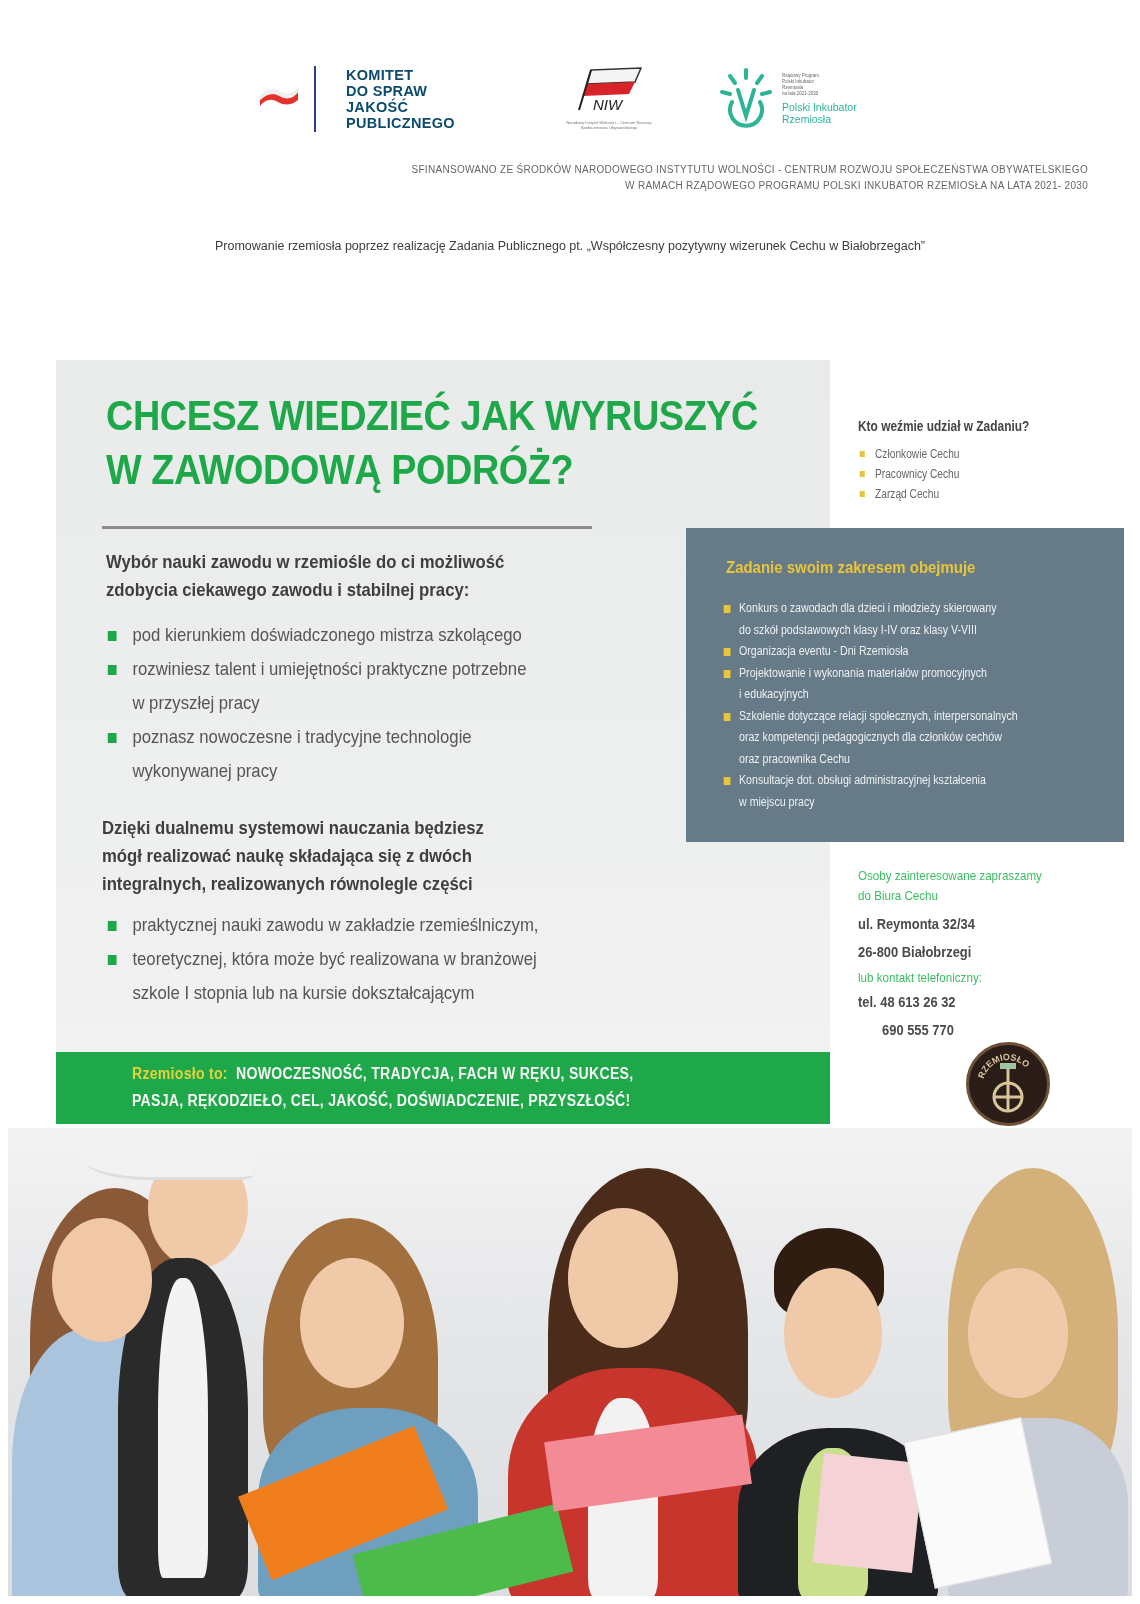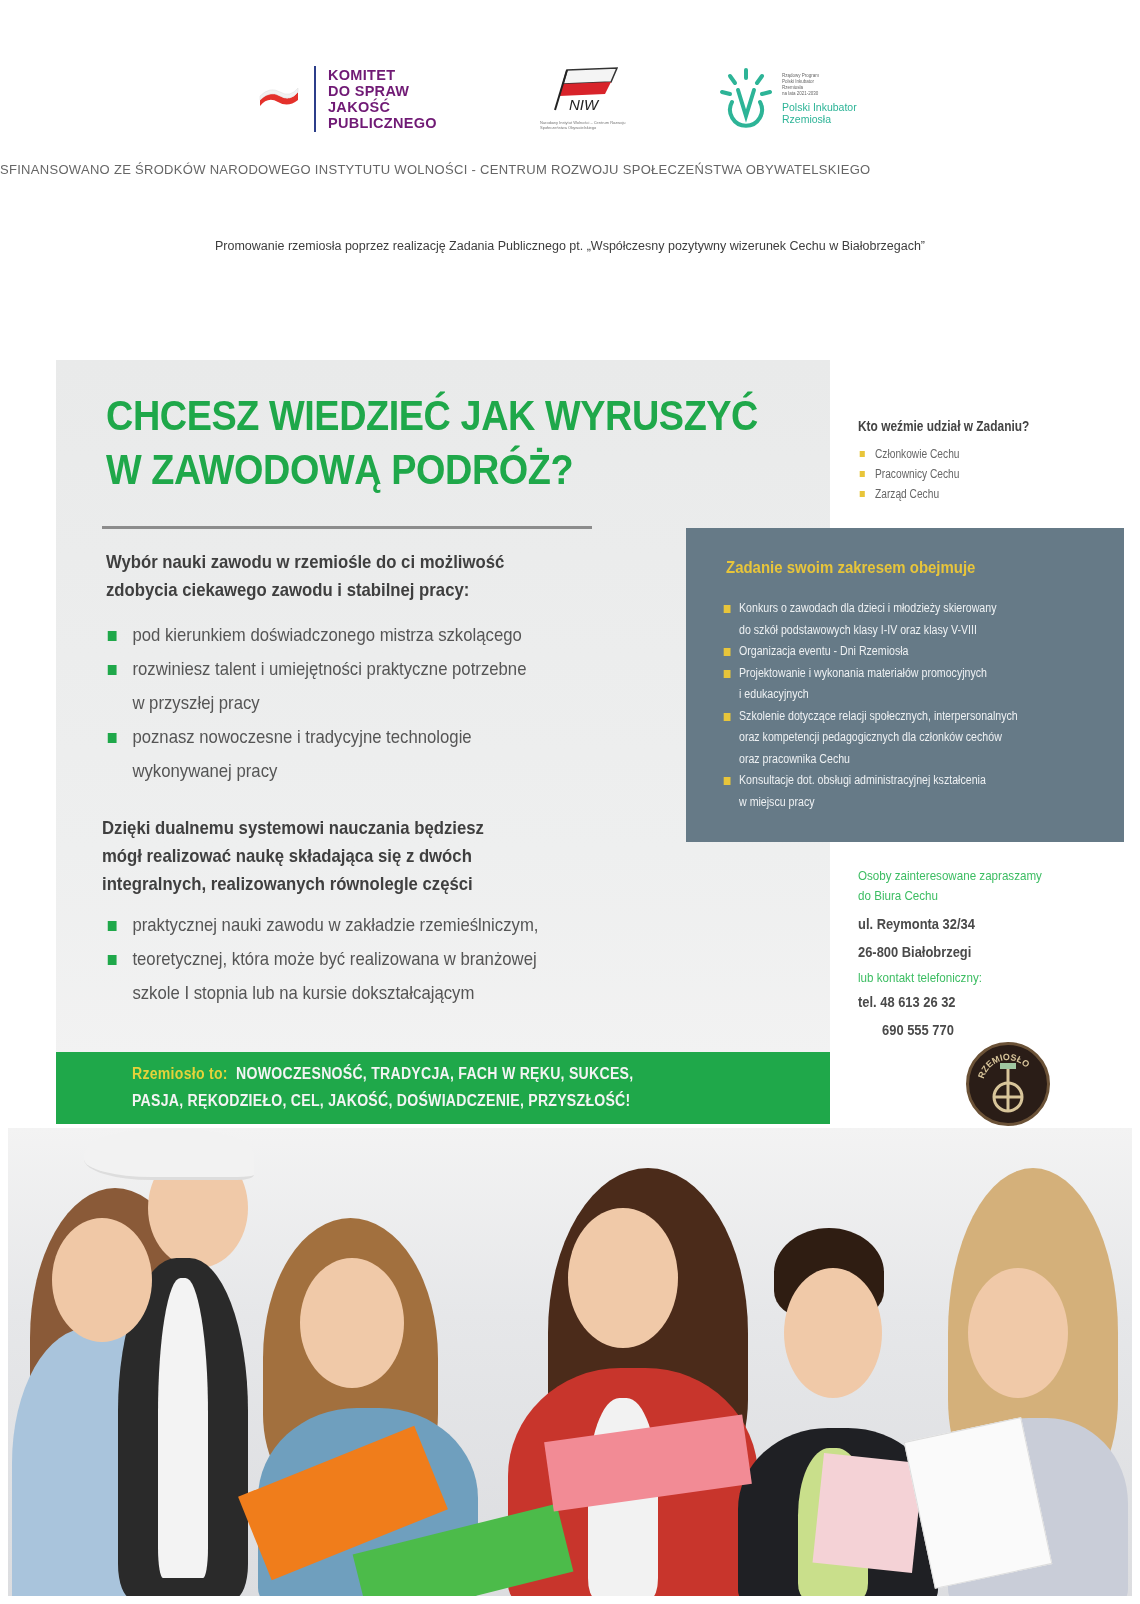--- a/index.html
+++ b/index.html
@@ -9,31 +9,31 @@
     font-family: "Liberation Sans", "DejaVu Sans", sans-serif;
     position: relative;
     color: #4a4a4a;
   }
   .abs { position: absolute; }
 
   
   .logo-kpp { left: 258px; top: 66px; display: flex; align-items: center; }
   .kpp-flag { width: 42px; height: 26px; margin-right: 14px; }
   .kpp-divider { width: 2px; height: 66px; background: #2c3e8a; margin-right: 12px; }
-  .kpp-text { color: #701a75; font-weight: bold; font-size: 14.5px; line-height: 16px; letter-spacing: 0.3px; }
-  .logo-niw { left: 540px; top: 66px; width: 90px; }
+  .kpp-text { color: #0c4a6e; font-weight: bold; font-size: 14.5px; line-height: 16px; letter-spacing: 0.3px; margin-left: 18px; }
+  .logo-niw { left: 564px; top: 66px; width: 90px; text-align: center; }
   .niw-mark { width: 72px; height: 48px; margin: 0 auto; display: block; }
   .niw-caption { font-size: 4px; color: #777; line-height: 5px; margin-top: 6px; }
   .logo-pir { left: 718px; top: 66px; display: flex; align-items: center; }
   .pir-icon { width: 56px; height: 66px; margin-right: 8px; }
   .pir-small { font-size: 4.5px; color: #666; line-height: 6px; }
   .pir-name { color: #2db497; font-size: 10.5px; line-height: 12px; margin-top: 4px; }
 
   
-  .funding { left: 0; width: 1088px; top: 162px; text-align: left; font-size: 13px; color: #666; letter-spacing: 0.3px; line-height: 16px; text-transform: uppercase; }
+  .funding { left: 0; width: 1088px; top: 162px; text-align: right; font-size: 10px; color: #666; letter-spacing: 0.3px; line-height: 16px; text-transform: uppercase; }
 
   
   .intro { left: 120px; width: 900px; top: 236px; text-align: center; font-size: 12.5px; line-height: 20px; color: #555; font-family: "Liberation Sans Narrow", "Liberation Sans", sans-serif; }
   .intro .b { font-weight: normal; color: #3d3d3d; }
 
   
   .panel { left: 56px; top: 360px; width: 774px; height: 700px; background: linear-gradient(#e9eaea, #eeefef 70%, #f2f2f2); }
   .headline { left: 106px; top: 388px; font-size: 43px; font-weight: bold; line-height: 54px; color: #1fa84a; letter-spacing: -0.5px; transform: scaleX(0.88); transform-origin: left top; white-space: nowrap; }
   .rule { left: 102px; top: 526px; width: 490px; height: 3px; background: #8c8c8c; }
 
@@ -124,20 +124,21 @@
     </div>
     <div class="pir-name">
       <div>Polski Inkubator</div>
       <div>Rzemiosła</div>
     </div>
   </div>
 </div>
 
 <div class="abs funding">
   <div>Sfinansowano ze środków Narodowego Instytutu Wolności - Centrum Rozwoju Społeczeństwa Obywatelskiego</div>
+  <div>w ramach Rządowego Programu Polski Inkubator Rzemiosła na lata 2021- 2030</div>
 </div>
 
 <div class="abs intro">
   <div class="b">Promowanie rzemiosła poprzez realizację Zadania Publicznego pt. „Współczesny pozytywny wizerunek Cechu w Białobrzegach”</div>
 </div>
 
 <div class="abs panel"></div>
 
 <div class="abs headline">
   <div>CHCESZ WIEDZIEĆ JAK WYRUSZYĆ</div>

